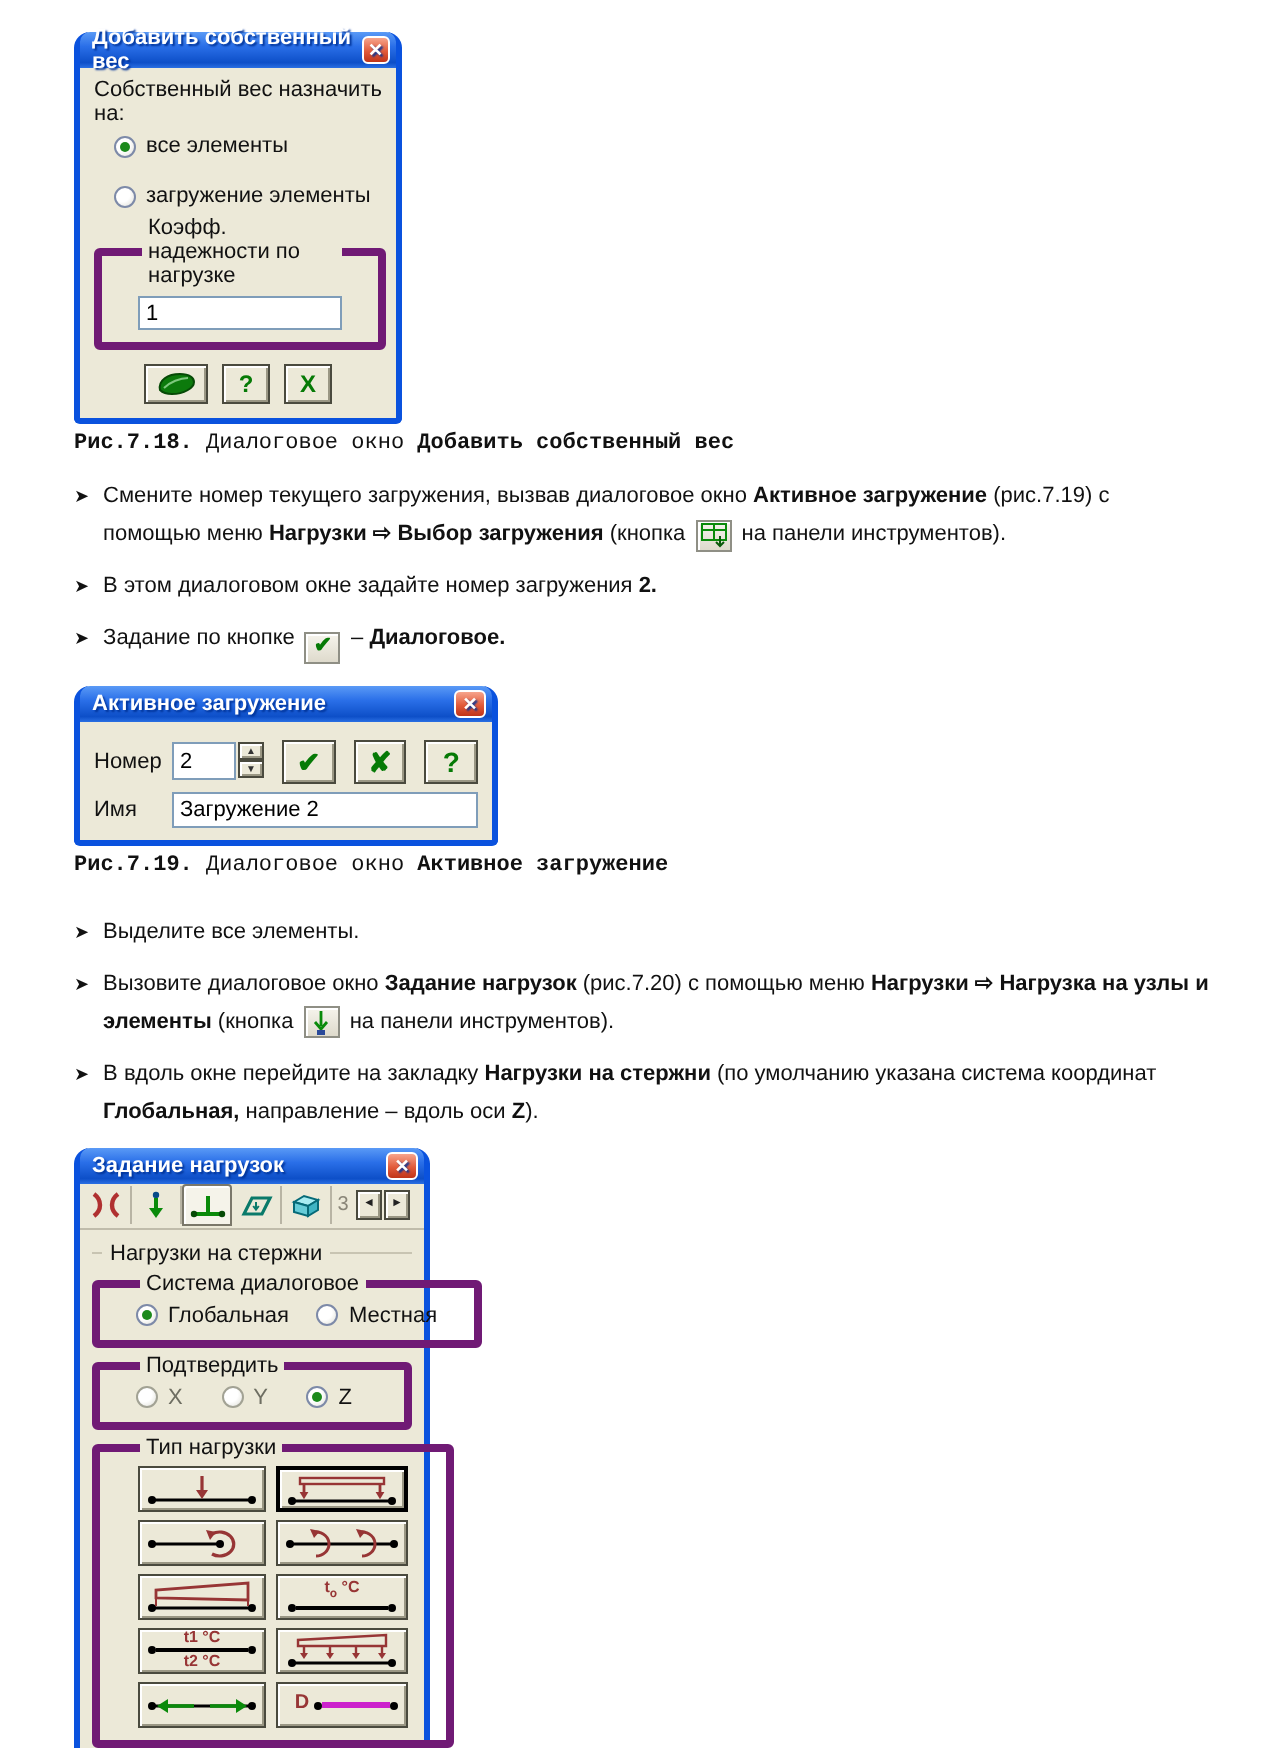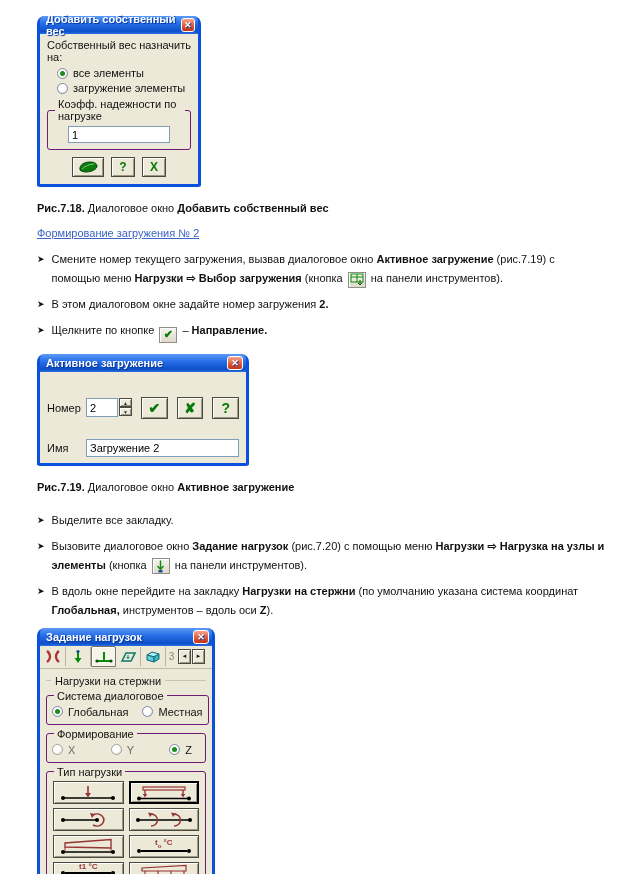--- a/index.html
+++ b/index.html
@@ -10,63 +10,63 @@
   
   .xp { display:inline-block; vertical-align:top; background:#ece9d8;
     border:3px solid #0a52de; border-top-width:0; border-radius:8px 8px 3px 3px; }
   .titlebar { height:18px; display:flex; align-items:center; justify-content:space-between;
     padding:0 3px 0 6px; color:#fff; font-weight:bold; font-size:11px;
     border-radius:5px 5px 0 0; text-shadow:1px 1px 1px #00349a;
     background:linear-gradient(180deg,#5a9af6 0%,#2a6fe8 40%,#0d4fc8 85%,#2a6fe3 100%); }
   .closebtn { width:16px; height:14px; border-radius:3px; border:1px solid #fff;
     background:linear-gradient(180deg,#f6a48c,#e25b3a 55%,#c03418); color:#fff;
     font-size:9px; font-weight:bold; display:flex; align-items:center; justify-content:center; cursor:default; }
-  fieldset { border:1px solid #701a75; border-radius:3px; padding:2px 5px 5px; margin-top:3px; }
+  fieldset { border:4px solid #701a75; border-radius:3px; padding:2px 18px 5px; margin-top:3px; }
   legend { padding:0 3px; margin-left:2px; }
   .radio { width:11px; height:11px; border-radius:50%; border:1px solid #7d8aa8; flex:none;
     background:radial-gradient(circle at 35% 35%, #fff 45%, #dcdcd4); display:inline-flex;
     align-items:center; justify-content:center; }
   .radio.sel::after { content:""; width:5px; height:5px; border-radius:50%; background:#1c8a1c; }
   .radio.dis { border-color:#a2a294; }
   .radio-row { display:flex; align-items:center; gap:5px; line-height:14px; }
   .radio-row.dis span:last-child { color:#6e6e62; }
   .btn3d { background:#ece9d8; border:1px solid #4a4a3e;
     box-shadow:inset 1px 1px 0 #fff, inset -1px -1px 0 #9a9784;
     display:inline-flex; align-items:center; justify-content:center; cursor:default; }
   .green { color:#067a06; font-weight:bold; }
   .txtinput { border:1px solid #7f9db9; background:#fff; font:11px "Liberation Sans",sans-serif; padding:1px 3px; }
 
   
   .win1 { width:164px; }
   .win1 .body { padding:5px 7px 5px; }
   .win1 .prompt { margin-bottom:3px; }
-  .win1 .radios { margin-left:10px; display:flex; flex-direction:column; gap:1px; }
+  .win1 .radios { margin-left:10px; display:flex; flex-direction:column; gap:11px; }
   .win1 .coeff input { width:102px; height:17px; display:block; margin:2px auto 1px; }
   .btnrow { display:flex; justify-content:center; align-items:center; gap:7px; margin:7px 0 2px; }
   .btn-apply { width:32px; height:20px; }
   .btn-sm { width:24px; height:20px; font-size:12px; }
 
   
-  .caption { margin-top:15px; }
+  .caption { margin-top:4px;font-family:Liberation Mono, monospace; }
   .caption b { font-weight:bold; }
   .doclink { display:inline-block; margin-top:13px; color:#3b63c4; text-decoration:underline; cursor:pointer; }
   .bullets { margin-top:11px; display:flex; flex-direction:column; gap:7px; max-width:568px; }
   .bullet { display:flex; gap:7px; }
   .marker { font-size:9px; line-height:19px; flex:none; }
   .btext { line-height:19px; }
   .btext b { font-weight:bold; }
   .inline-icon { display:inline-flex; align-items:center; justify-content:center;
     width:18px; height:16px; margin:0 2px; vertical-align:-4px; border:1px solid #8f8f85;
     background:linear-gradient(#f6f4ec,#dedacc); box-shadow:inset 1px 1px 0 #fff; }
   .gap-lg { margin-top:18px; }
 
   
   .win2 { width:212px; margin-top:11px; }
   .win2 .body { padding:5px 7px 6px; }
-  .win2 .row { display:flex; align-items:center; gap:5px; margin-top:20px; }
+  .win2 .row { display:flex; align-items:center; gap:5px; margin-top:4px; }
   .win2 .lbl { width:34px; flex:none; }
   .spin { display:flex; align-items:stretch; }
   .spin input { width:32px; height:19px; }
   .spin .arrows { display:flex; flex-direction:column; margin-left:1px; }
   .spin .arrows .btn3d { width:13px; height:9px; font-size:5px; color:#333; padding:0; }
   .iconbtn { width:29px; height:22px; font-size:14px; margin-left:4px; }
   .win2 .name-input { flex:1; height:18px; }
 
   
   .win3 { width:178px; margin-top:8px; }
@@ -137,42 +137,41 @@
         <span class="btn3d btn-sm green">?</span>
         <span class="btn3d btn-sm green">X</span>
       </div>
     </div>
   </div>
 
   <div class="caption">
     <b>Рис.7.18.</b><span> Диалоговое окно </span><b>Добавить собственный вес</b>
   </div>
 
-  <div><span class="doclink">Формирование загружения № 2</span></div>
 
   
   <div class="bullets">
     <div class="bullet">
       <span class="marker">➤</span>
       <span class="btext"><span>Смените номер текущего загружения, вызвав диалоговое окно </span><b>Активное загружение</b><span> (рис.7.19) с помощью меню </span><b>Нагрузки ⇨ Выбор загружения</b><span> (кнопка </span><span class="inline-icon">
             <svg width="14" height="13" viewBox="0 0 14 13">
               <rect x="1" y="1" width="12" height="8" fill="none" stroke="#0a8a0a"></rect>
               <line x1="1" y1="4" x2="13" y2="4" stroke="#0a8a0a"></line>
               <line x1="7" y1="1" x2="7" y2="9" stroke="#0a8a0a"></line>
               <path d="M10,7 L10,12 M8,10 L10,12 L12,10" stroke="#0a5a0a" fill="none"></path>
             </svg>
           </span><span> на панели инструментов).</span></span>
     </div>
     <div class="bullet">
       <span class="marker">➤</span>
       <span class="btext"><span>В этом диалоговом окне задайте номер загружения </span><b>2.</b></span>
     </div>
     <div class="bullet">
       <span class="marker">➤</span>
-      <span class="btext"><span>Щелкните по кнопке </span><span class="inline-icon green">✔</span><span> – </span><b>Направление.</b></span>
+      <span class="btext"><span>Задание по кнопке </span><span class="inline-icon green">✔</span><span> – </span><b>Диалоговое.</b></span>
     </div>
   </div>
 
   
   <div class="xp win2">
     <div class="titlebar">
       <span>Активное загружение</span>
       <span class="closebtn">✕</span>
     </div>
     <div class="body">
@@ -197,34 +196,34 @@
   </div>
 
   <div class="caption">
     <b>Рис.7.19.</b><span> Диалоговое окно </span><b>Активное загружение</b>
   </div>
 
   
   <div class="bullets gap-lg">
     <div class="bullet">
       <span class="marker">➤</span>
-      <span class="btext"><span>Выделите все закладку.</span></span>
+      <span class="btext"><span>Выделите все элементы.</span></span>
     </div>
     <div class="bullet">
       <span class="marker">➤</span>
       <span class="btext"><span>Вызовите диалоговое окно </span><b>Задание нагрузок</b><span> (рис.7.20) с помощью меню </span><b>Нагрузки ⇨ Нагрузка на узлы и элементы</b><span> (кнопка </span><span class="inline-icon">
             <svg width="13" height="13" viewBox="0 0 13 13">
               <path d="M6.5,0.5 L6.5,8 M3.5,6 L6.5,9.5 L9.5,6" stroke="#0a8a0a" stroke-width="1.4" fill="none"></path>
               <rect x="4.5" y="10" width="4" height="2.5" fill="#2a4a9a"></rect>
             </svg>
           </span><span> на панели инструментов).</span></span>
     </div>
     <div class="bullet">
       <span class="marker">➤</span>
-      <span class="btext"><span>В вдоль окне перейдите на закладку </span><b>Нагрузки на стержни</b><span> (по умолчанию указана система координат </span><b>Глобальная,</b><span> инструментов – вдоль оси </span><b>Z</b><span>).</span></span>
+      <span class="btext"><span>В вдоль окне перейдите на закладку </span><b>Нагрузки на стержни</b><span> (по умолчанию указана система координат </span><b>Глобальная,</b><span> направление – вдоль оси </span><b>Z</b><span>).</span></span>
     </div>
   </div>
 
   
   <div class="xp win3">
     <div class="titlebar">
       <span>Задание нагрузок</span>
       <span class="closebtn">✕</span>
     </div>
 
@@ -280,21 +279,21 @@
             <span>Глобальная</span>
           </label>
           <label class="radio-row">
             <span class="radio"></span>
             <span>Местная</span>
           </label>
         </div>
       </fieldset>
 
       <fieldset>
-        <legend>Формирование</legend>
+        <legend>Подтвердить</legend>
         <div class="fs-row dir-row">
           <label class="radio-row dis">
             <span class="radio dis"></span>
             <span>X</span>
           </label>
           <label class="radio-row dis">
             <span class="radio dis"></span>
             <span>Y</span>
           </label>
           <label class="radio-row">

